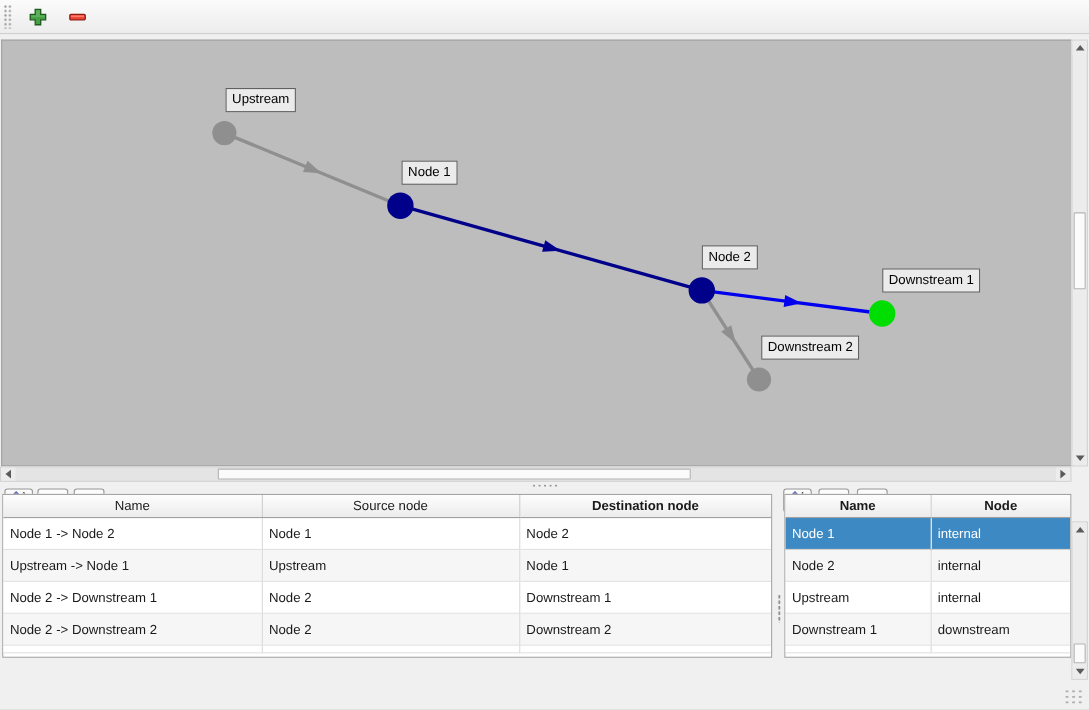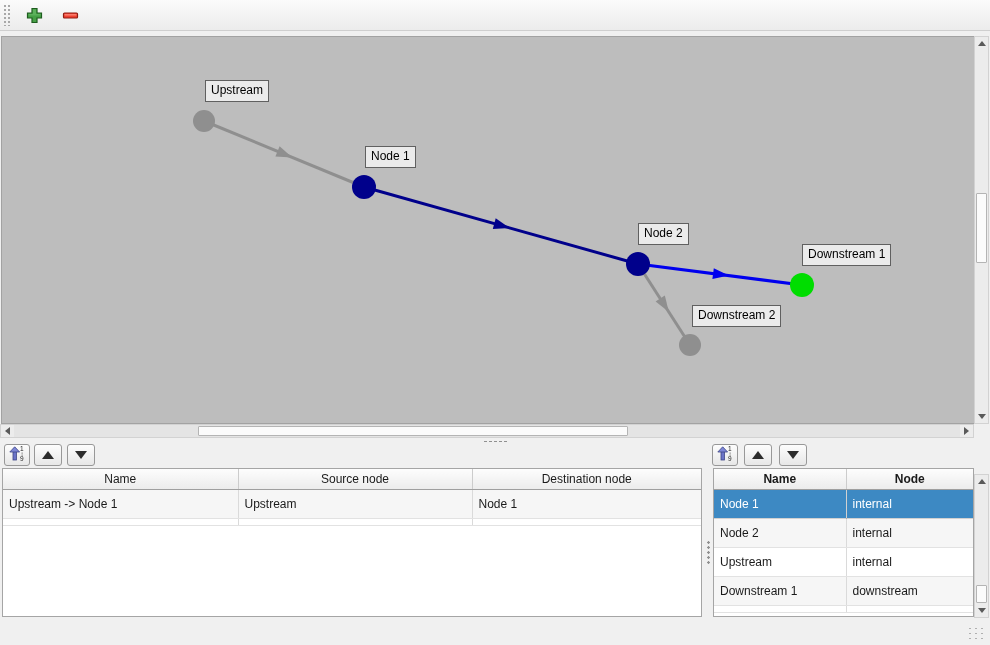--- a/index.html
+++ b/index.html
@@ -45,25 +45,25 @@
   .resize-grip { position:absolute; left:967px; top:626px; width:18px; height:16px;
     background-image:radial-gradient(#b0b0b0 1px, transparent 1.2px); background-size:6px 5px; }
 
   
   .mini-btn { position:absolute; top:444px; height:22px; border:1px solid #989898; border-radius:3px;
     background:linear-gradient(#fdfdfd,#e7e7e7); display:flex; align-items:center; justify-content:center; }
   .tri-up { width:0; height:0; border-left:6px solid transparent; border-right:6px solid transparent; border-bottom:8px solid #2c2c2c; }
   .tri-down { width:0; height:0; border-left:6px solid transparent; border-right:6px solid transparent; border-top:8px solid #2c2c2c; }
 
   
-  .tree { position:absolute; top:468px; background:#fff; border:1px solid #a5a5a5; overflow:hidden; }
+  .tree { position:absolute; top:449px; background:#fff; border:1px solid #a5a5a5; overflow:hidden; }
   .tree table { border-collapse:collapse; table-layout:fixed; width:100%; }
   .tree th { height:20px; font-weight:normal; text-align:center; background:linear-gradient(#fdfdfd,#ececec);
     border-bottom:1px solid #9f9f9f; border-right:1px solid #cccccc; font-size:12px; padding:0 4px; overflow:hidden; white-space:nowrap; }
-  .tree th:last-child { border-right:none; }
+  .tree th:last-child { border-right:none;font-weight:bold; }
   .tree.bold-head th { font-weight:bold; }
   .tree td { height:29px; padding:0 6px; border-right:1px solid #dadada; border-bottom:1px solid #e2e2e2;
     overflow:hidden; white-space:nowrap; background:#fff; }
   .tree td:last-child { border-right:none; }
   .tree tr.alt td { background:#f6f6f6;margin-top:16px; }
   .tree tr.stub td { height:7px; }
   .tree tr.selected td { background:var(--sel,#3d89c3); color:#fff; border-right-color:rgba(0,0,0,0.18); border-bottom-color:rgba(0,0,0,0.18); }
 </style>
 </head>
 <body>
@@ -185,24 +185,39 @@
           <col>
         </colgroup>
       <thead>
         <tr>
           <th>Name</th>
           <th>Source node</th>
           <th>Destination node</th>
         </tr>
       </thead>
       <tbody>
+          <tr>
+            <td>Node 1 -&gt; Node 2</td>
+            <td>Node 1</td>
+            <td>Node 2</td>
+          </tr>
           <tr class="alt">
             <td>Upstream -&gt; Node 1</td>
             <td>Upstream</td>
             <td>Node 1</td>
+          </tr>
+          <tr>
+            <td>Node 2 -&gt; Downstream 1</td>
+            <td>Node 2</td>
+            <td>Downstream 1</td>
+          </tr>
+          <tr class="alt">
+            <td>Node 2 -&gt; Downstream 2</td>
+            <td>Node 2</td>
+            <td>Downstream 2</td>
           </tr>
           <tr class="stub">
             <td></td>
             <td></td>
             <td></td>
           </tr>
         </tbody>
     </table>
   </div>
 

